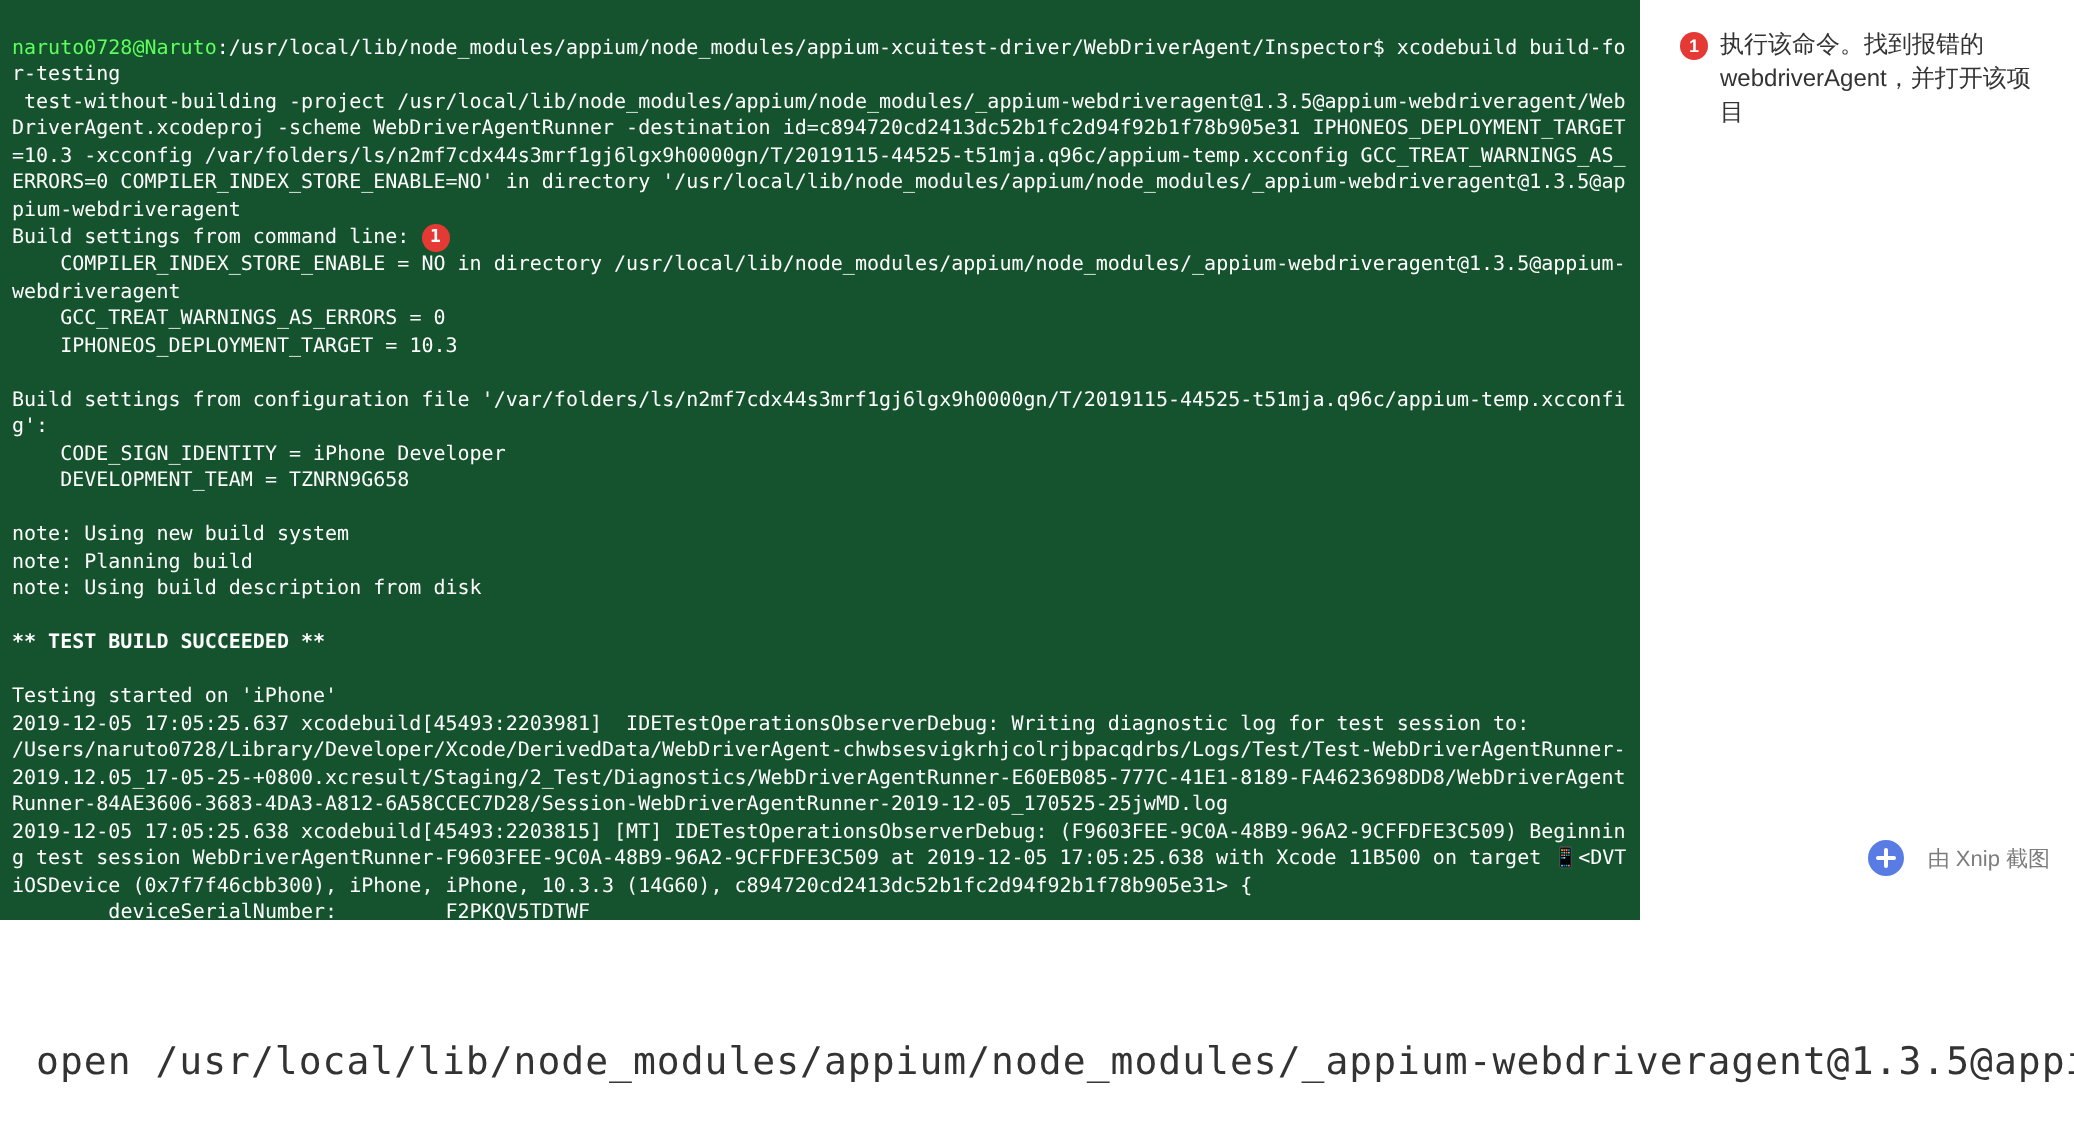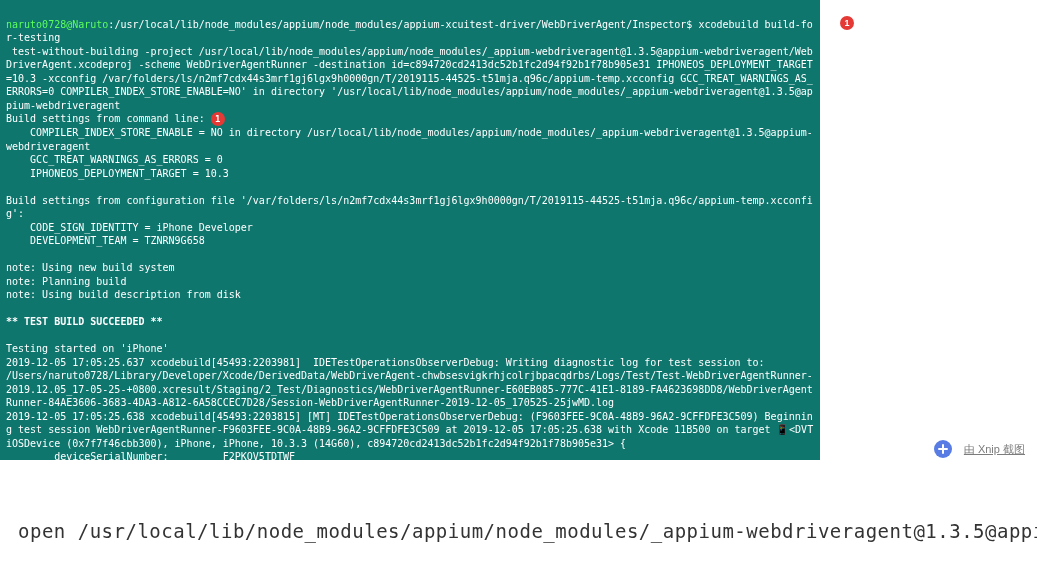--- a/index.html
+++ b/index.html
@@ -4,21 +4,21 @@
   <style>
     * { margin: 0; padding: 0; box-sizing: border-box; }
     body { 
       font-family: -apple-system, BlinkMacSystemFont, "Segoe UI", sans-serif;
       background: #fff;
       width: 1037px;
       height: 566px;
       position: relative;
     }
     .terminal {
-      background: #0f766e;
+      background: #14532d;
       color: #fff;
       font-family: Menlo, Monaco, Consolas, monospace;
       font-size: 10px;
       line-height: 1.35;
       padding: 4px 6px;
       width: 820px;
       height: 460px;
       overflow: hidden;
       white-space: pre-wrap;
       word-break: break-all;
@@ -42,23 +42,23 @@
       left: 840px; top: 14px;
       display: flex;
       gap: 6px;
       font-size: 12px;
       color: #333;
       width: 185px;
     }
     .annotation .badge-circle-red { flex: 0 0 14px; margin-top: 2px; }
     .watermark {
       position: absolute;
-      right: 12px; top: 440px;
+      right: 12px; top: 420px;
       display: flex; align-items: center; gap: 12px;
-      font-size: 11px; color: #666; opacity: 0.85; text-decoration: underline;
+      font-size: 11px; color: #666; opacity: 0.85;
     }
     .xnip-icon {
       width: 18px; height: 18px; border-radius: 50%;
       background: #3b66e0;
       position: relative;
     }
     .xnip-icon::before, .xnip-icon::after {
       content: ""; position: absolute; background: #fff;
       width: 10px; height: 2px; top: 8px; left: 4px; border-radius: 1px;
     }
@@ -105,20 +105,21 @@
 
 
 
 
 
 
 </div>
 
 <div class="annotation">
   <span class="badge-circle-red">1</span>
+  <span>执行该命令。找到报错的webdriverAgent，并打开该项目</span>
 </div>
 
 <div class="watermark">
   <span class="xnip-icon"></span>
   <span>由 Xnip 截图</span>
 </div>
 
 <div class="bottom-cmd">open /usr/local/lib/node_modules/appium/node_modules/_appium-webdriveragent@1.3.5@appium</div>
 
 </body></html>

